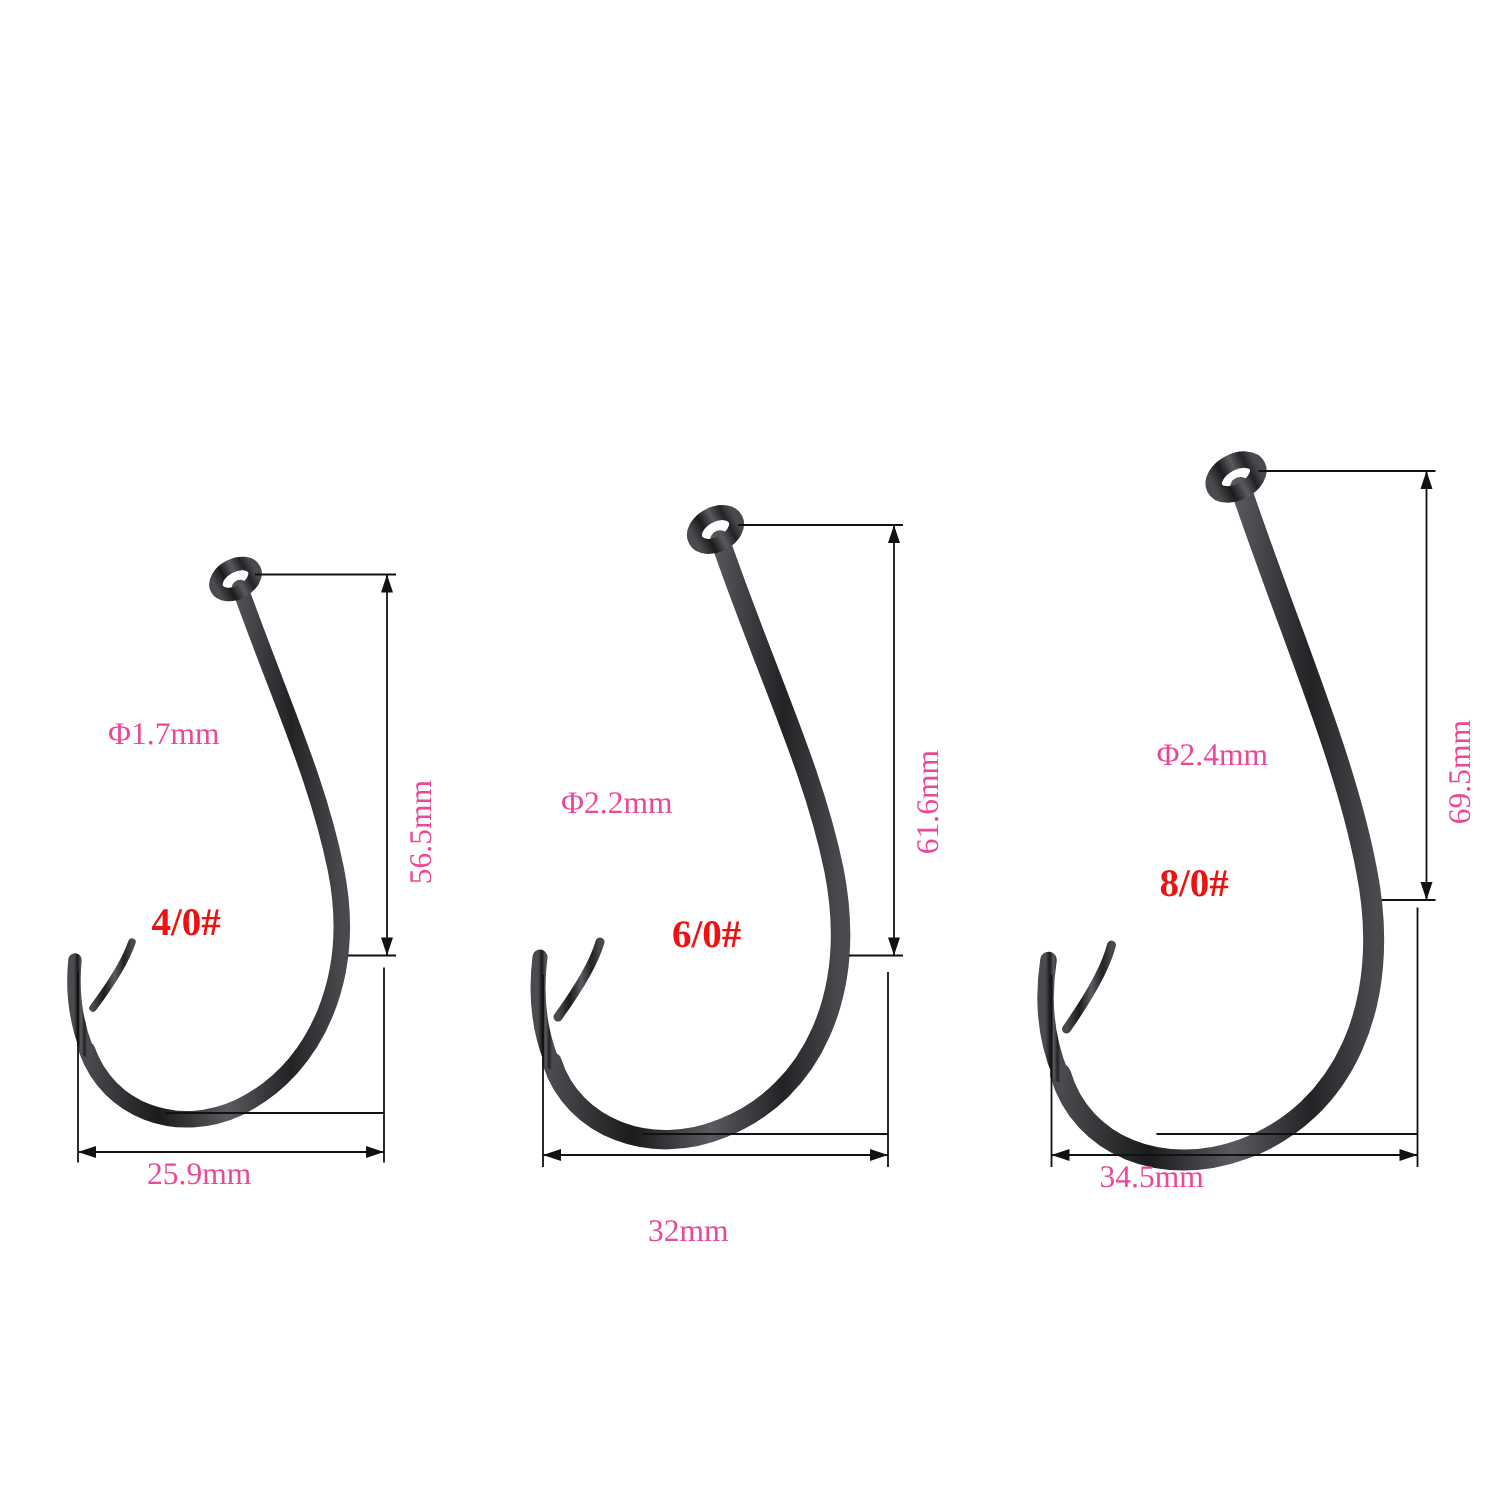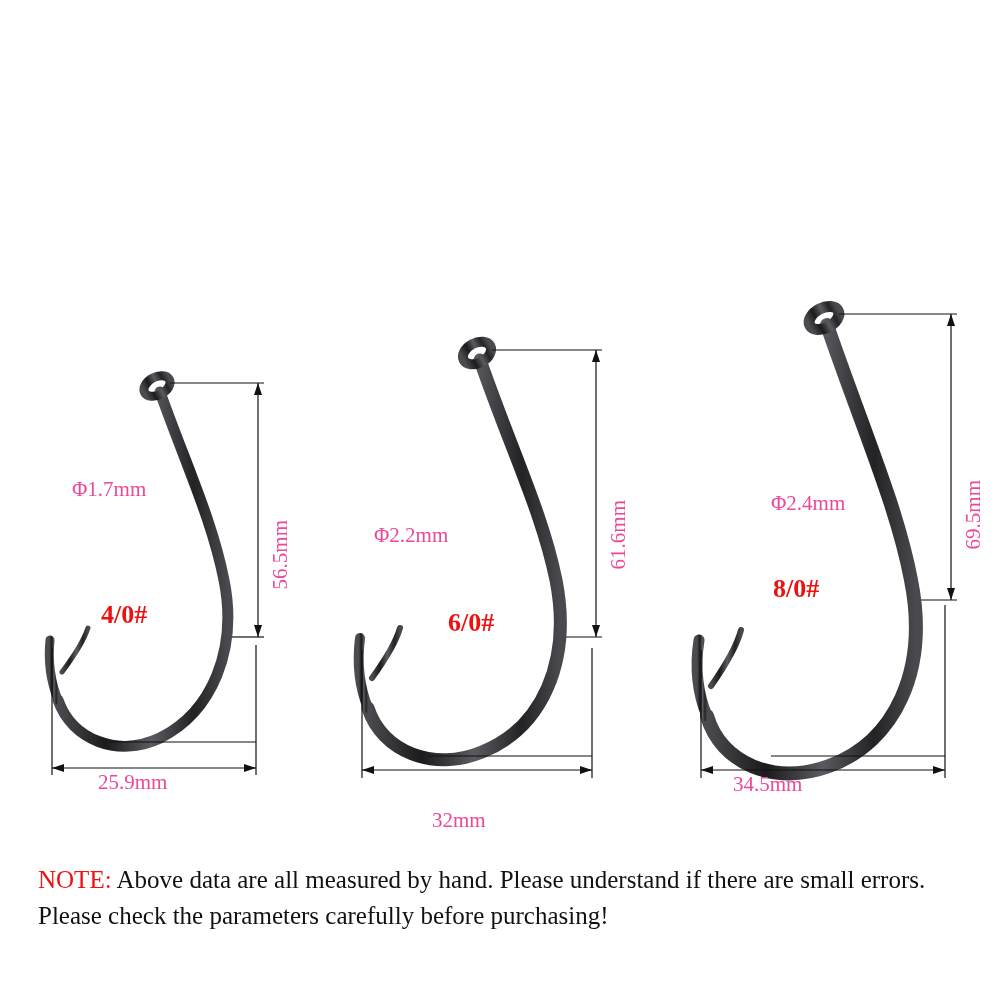--- a/index.html
+++ b/index.html
@@ -192,17 +192,14 @@
         <polygon points="300,770 288,766 288,774"></polygon>
       </g>
     </svg>
 
     <div class="dim-label" style="left:86px; top:491px;margin-left:40px;">Φ2.4mm</div>
     <div class="size-label" style="left:128px; top:574px;">8/0#</div>
     <div class="dim-label vertical" style="left:316px; top:480px;">69.5mm</div>
     <div class="dim-label" style="left:88px; top:772px;">34.5mm</div>
   </div>
 
-  <div class="note">
-    <span class="note-head">NOTE:</span><span> Above data are all measured by hand. Please understand if there are small errors. Please check the parameters carefully before purchasing!</span>
-  </div>
 
 </div>
 
 </body></html>

